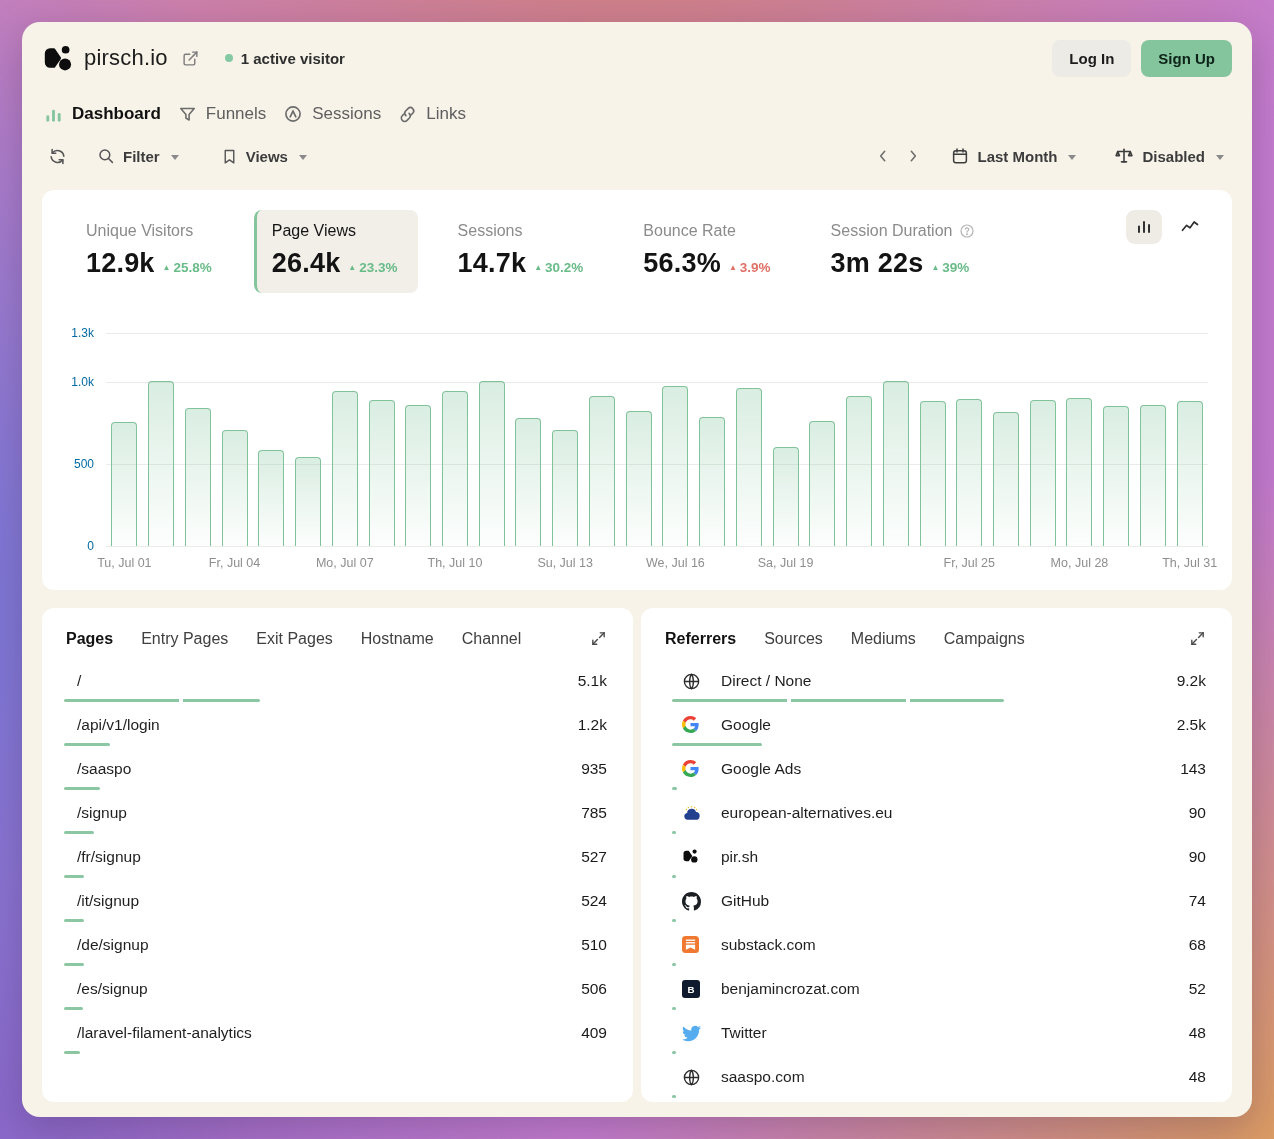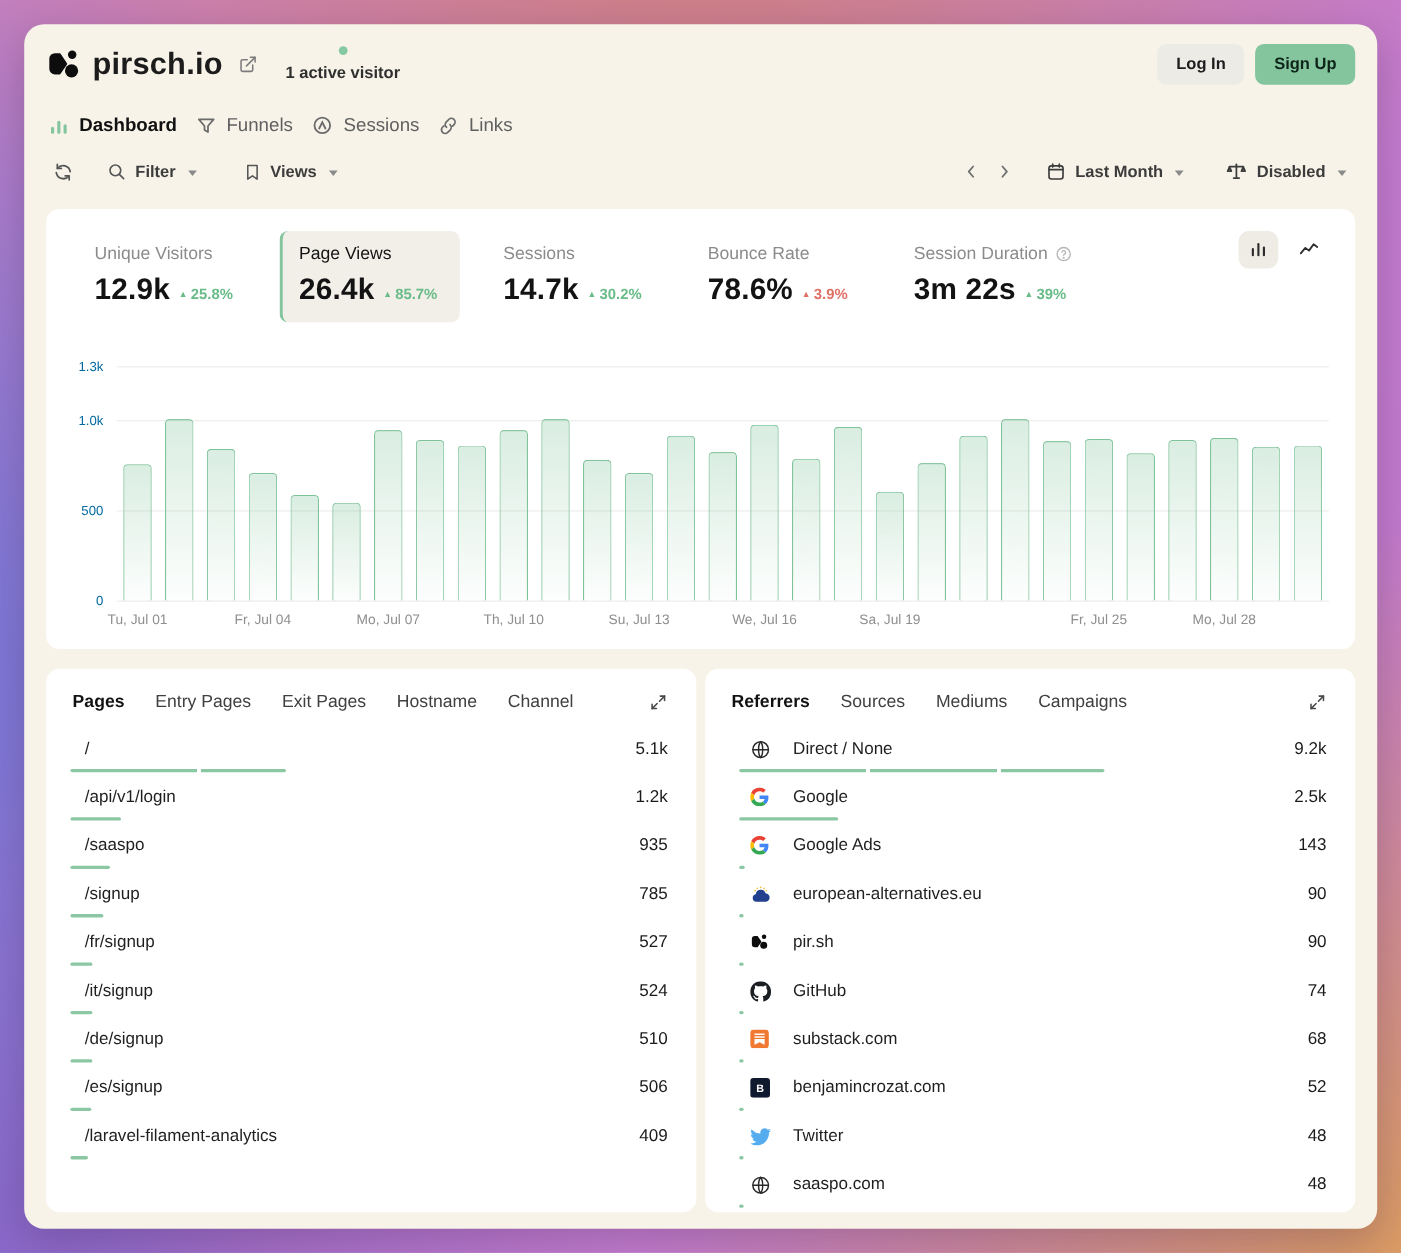--- a/index.html
+++ b/index.html
@@ -16,23 +16,23 @@
   .window {
     position:absolute; inset:22px; background:#f7f3e9; border-radius:18px;
     overflow:hidden; color:#1c1c1c; box-shadow:0 12px 40px rgba(40,20,60,.25);
   }
   svg { display:block; }
   .icon { flex:none; }
 
   
   .topbar { display:flex; align-items:center; padding:16px 20px 0 20px; height:56px; }
   .brand { display:flex; align-items:center; gap:12px; }
-  .brand-name { font-size:28px; font-weight:700; letter-spacing:.2px; }
+  .brand-name { font-size:22px; font-weight:400; letter-spacing:.2px; }
   .ext-link { margin-left:2px; }
-  .active-visitors { display:flex; align-items:center; gap:8px; margin-left:26px; font-size:15px; font-weight:600; color:#2f2f2f;flex-direction:column; }
+  .active-visitors { display:flex; align-items:center; gap:8px; margin-left:26px; font-size:15px; font-weight:600; color:#2f2f2f; }
   .dot { width:8px; height:8px; border-radius:50%; background:#84c9a2; }
   .topbar-spacer { flex:1; }
   .btn { border:none; font-family:inherit; font-size:15px; font-weight:600; border-radius:8px; padding:10px 17px; cursor:pointer; }
   .btn-login { background:#ecebe6; color:#1c1c1c; margin-right:10px; }
   .btn-signup { background:#85c59d; color:#0e241a; }
 
   
   .mainnav { display:flex; align-items:center; gap:17px; padding:26px 22px 0 22px; }
   .nav-item { display:flex; align-items:center; gap:9px; font-size:17px; color:#5f5f5f; cursor:pointer; }
   .nav-item.active { color:#111; font-weight:700; }
@@ -245,38 +245,38 @@
               <span>25.8%</span>
             </span>
         </div>
       </div>
       <div class="stat active">
         <div class="stat-label">Page Views</div>
         <div class="stat-line">
           <span class="stat-value">26.4k</span>
           <span class="delta pos">
               <span class="tri">▲</span>
-              <span>85.7%</span>
+              <span>23.3%</span>
             </span>
         </div>
       </div>
       <div class="stat">
         <div class="stat-label">Sessions</div>
         <div class="stat-line">
           <span class="stat-value">14.7k</span>
           <span class="delta pos">
               <span class="tri">▲</span>
               <span>30.2%</span>
             </span>
         </div>
       </div>
       <div class="stat">
         <div class="stat-label">Bounce Rate</div>
         <div class="stat-line">
-          <span class="stat-value">78.6%</span>
+          <span class="stat-value">56.3%</span>
           <span class="delta neg">
               <span class="tri">▲</span>
               <span>3.9%</span>
             </span>
         </div>
       </div>
       <div class="stat">
         <div class="stat-label">
           <span>Session Duration</span>
           <span class="icon">
@@ -410,20 +410,24 @@
           </div>
           <div class="slot">
             <div class="bar" style="height: 69.6154%;"></div>
             <div class="xlabel">Mo, Jul 28</div>
           </div>
           <div class="slot">
             <div class="bar" style="height: 65.7692%;"></div>
           </div>
           <div class="slot">
             <div class="bar" style="height: 66.1538%;"></div>
+          </div>
+          <div class="slot">
+            <div class="bar" style="height: 68.0769%;"></div>
+            <div class="xlabel">Th, Jul 31</div>
           </div>
         </div>
     </div>
   </section>
 
   <div class="panels">
 
     <section class="card panel pages">
       <div class="panel-head">
         <span class="ptab active">Pages</span>

